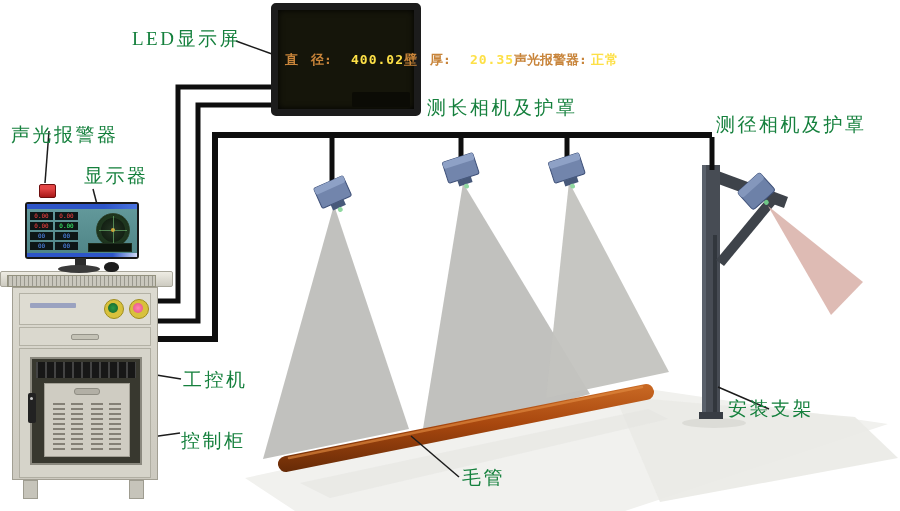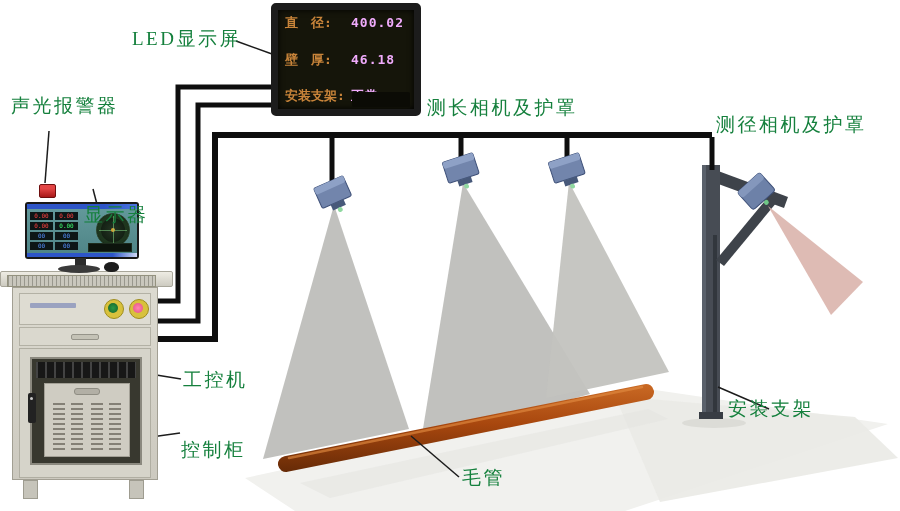--- a/index.html
+++ b/index.html
@@ -7,25 +7,25 @@
          font-family:"Liberation Serif","DejaVu Serif",serif;}
   .stage svg.scene{position:absolute;left:0;top:0;z-index:1;}
 
   
   .callout{position:absolute;z-index:5;font-size:19px;letter-spacing:2.5px;color:#15803d;white-space:nowrap;}
 
   
   .led{position:absolute;left:271px;top:3px;width:150px;height:113px;z-index:4;
        background:#15150a;border:7px solid #1c1c1c;border-radius:5px;box-sizing:border-box;
        box-shadow:inset 0 0 6px #000;}
-  .led-inner{position:absolute;inset:0;padding:5px 7px;display:flex;flex-direction:column;justify-content:space-between;}
+  .led-inner{position:absolute;inset:0;padding:5px 7px;display:flex;flex-direction:row;justify-content:space-between;}
   .led-row{display:flex;align-items:center;font-family:"DejaVu Sans Mono","DejaVu Sans",monospace;
            font-weight:bold;font-size:13px;line-height:16px;white-space:nowrap;}
   .led-lbl{color:#c8843a;min-width:62px;letter-spacing:0px;}
-  .led-val{color:#f0abfc;margin-left:4px;letter-spacing:1px;}
+  .led-val{color:#fde047;margin-left:4px;letter-spacing:1px;}
   .led-sub{position:absolute;right:4px;bottom:2px;width:58px;height:15px;background:#0b0b05;border-radius:2px;}
 
   
   .monitor{position:absolute;left:25px;top:202px;width:114px;height:57px;z-index:3;
            background:#181818;border-radius:3px;padding:2px;box-sizing:border-box;}
   .mscreen{position:relative;width:100%;height:100%;background:linear-gradient(#649a9c,#4e8486);overflow:hidden;}
   .mtitle{position:absolute;left:0;top:0;right:0;height:5px;background:linear-gradient(90deg,#2d55c8 70%,#4a74e0);}
   .mgrid{position:absolute;left:3px;top:8px;display:grid;grid-template-columns:23px 23px;grid-gap:2px;}
   .mcell{height:8px;background:#0d1616;font-family:"DejaVu Sans Mono",monospace;font-size:6px;
          line-height:8px;text-align:center;overflow:hidden;}
@@ -168,24 +168,24 @@
   </svg>
 
   <div class="led">
     <div class="led-inner">
       <div class="led-row">
         <span class="led-lbl">直　径:</span>
         <span class="led-val">400.02</span>
       </div>
       <div class="led-row">
         <span class="led-lbl">壁　厚:</span>
-        <span class="led-val">46.18</span>
+        <span class="led-val">20.35</span>
       </div>
       <div class="led-row">
-        <span class="led-lbl">安装支架:</span>
+        <span class="led-lbl">声光报警器:</span>
         <span class="led-val">正常</span>
       </div>
     </div>
     <div class="led-sub"></div>
   </div>
 
   <div class="alarm"></div>
   <div class="monitor">
     <div class="mscreen">
       <div class="mtitle"></div>
@@ -237,22 +237,22 @@
           <div class="vent v3"></div>
           <div class="vent v4"></div>
         </div>
       </div>
     </div>
     <div class="foot f1"></div>
     <div class="foot f2"></div>
   </div>
 
   <div class="callout" style="left:132px;top:26px;">LED显示屏</div>
-  <div class="callout" style="left:11px;top:93px;">声光报警器</div>
-  <div class="callout" style="left:84px;top:163px;margin-top:39px;">显示器</div>
+  <div class="callout" style="left:11px;top:122px;">声光报警器</div>
+  <div class="callout" style="left:84px;top:163px;">显示器</div>
   <div class="callout" style="left:716px;top:112px;">测径相机及护罩</div>
   <div class="callout" style="left:427px;top:95px;">测长相机及护罩</div>
   <div class="callout" style="left:183px;top:367px;">工控机</div>
-  <div class="callout" style="left:181px;top:437px;">控制柜</div>
+  <div class="callout" style="left:181px;top:428px;">控制柜</div>
   <div class="callout" style="left:728px;top:396px;">安装支架</div>
   <div class="callout" style="left:462px;top:465px;">毛管</div>
 
 </div>
 
 </body></html>

